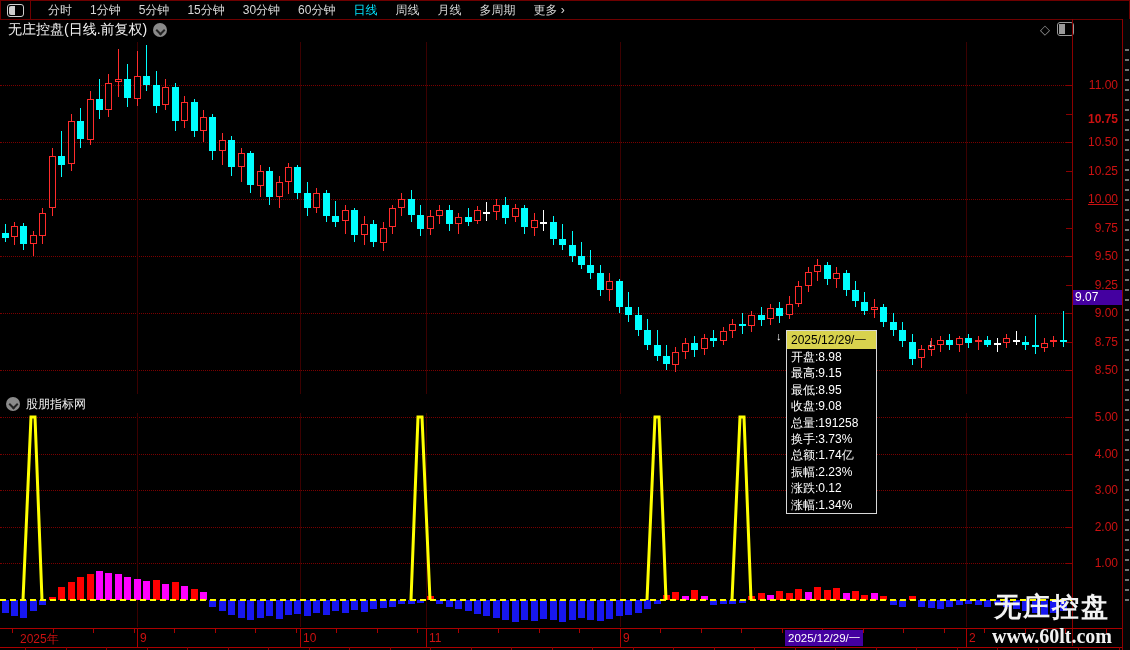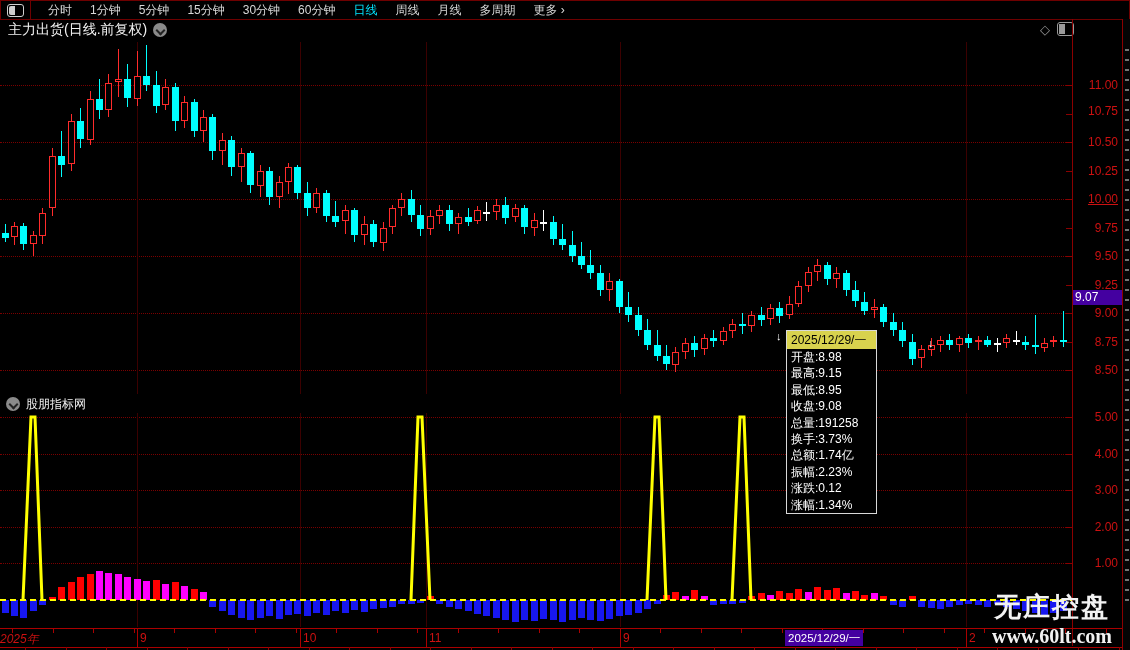--- a/index.html
+++ b/index.html
@@ -88,21 +88,21 @@
         <div class="tb-item">60分钟</div>
         <div class="tb-item active">日线</div>
         <div class="tb-item">周线</div>
         <div class="tb-item">月线</div>
         <div class="tb-item">多周期</div>
         <div class="tb-item">更多 ›</div>
       </div>
   </div>
 
   <div id="titlebar">
-    <span id="title-text">主力出货(日线.前复权)</span>
+    <span id="title-text">无庄控盘(日线.前复权)</span>
     <span class="circle-chevron"></span>
   </div>
   <div id="title-icons">
     <span>◇</span>
     <span class="t-sq"></span>
   </div>
 
   <div id="main-chart">
       <div class="hgrid" style="top: 43px;"></div>
       <div class="hgrid" style="top: 100px;"></div>
@@ -480,21 +480,21 @@
         <polyline points="411,187 418,4 422,4 430,187" fill="none" stroke="#ffff00" stroke-width="3"></polyline>
         <polyline points="647,187 655,4 659,4 666,187" fill="none" stroke="#ffff00" stroke-width="3"></polyline>
         <polyline points="732,187 740,4 744,4 751,187" fill="none" stroke="#ffff00" stroke-width="3"></polyline>
       </svg>
     </div>
 
   <div id="axis-vline"></div>
   <div id="y-labels">
       <div class="ylab" style="top: 78px;">11.00</div>
       <div class="ytick" style="top: 85px;"></div>
-      <div class="ylab" style="top: 104px;">10.75</div>
+      <div class="ylab" style="top: 112px; font-weight: bold;">10.75</div>
       <div class="ytick" style="top: 113.5px;"></div>
       <div class="ylab" style="top: 135px;">10.50</div>
       <div class="ytick" style="top: 142px;"></div>
       <div class="ylab" style="top: 163.5px;">10.25</div>
       <div class="ytick" style="top: 170.5px;"></div>
       <div class="ylab" style="top: 192px; text-decoration: underline;">10.00</div>
       <div class="ytick" style="top: 199px;"></div>
       <div class="ylab" style="top: 220.5px;">9.75</div>
       <div class="ytick" style="top: 227.5px;"></div>
       <div class="ylab" style="top: 249px;">9.50</div>
@@ -548,21 +548,21 @@
       <div class="xtick" style="left: 944px;"></div>
       <div class="xtick" style="left: 984px;"></div>
       <div class="xtick" style="left: 1025px;"></div>
       <div class="xtick" style="left: 1065px;"></div>
       <div class="xtick" style="left: 1106px;"></div>
       <div class="xmonth" style="left: 137px;"></div>
       <div class="xmonth" style="left: 300px;"></div>
       <div class="xmonth" style="left: 426px;"></div>
       <div class="xmonth" style="left: 620px;"></div>
       <div class="xmonth" style="left: 966px;"></div>
-      <div class="xlab" style="left: 0; font-style: italic;">2025年</div>
+      <div class="xlab" style="left: 20px;">2025年</div>
       <div class="xlab" style="left: 140px;">9</div>
       <div class="xlab" style="left: 303px;">10</div>
       <div class="xlab" style="left: 429px;">11</div>
       <div class="xlab" style="left: 623px;">9</div>
       <div class="xlab" style="left: 969px;">2</div>
     </div>
   <div id="bottom-strip">
       <div class="bcell" style="left: 25px;"></div>
       <div class="bcell" style="left: 66px;"></div>
       <div class="bcell" style="left: 106px;"></div>

